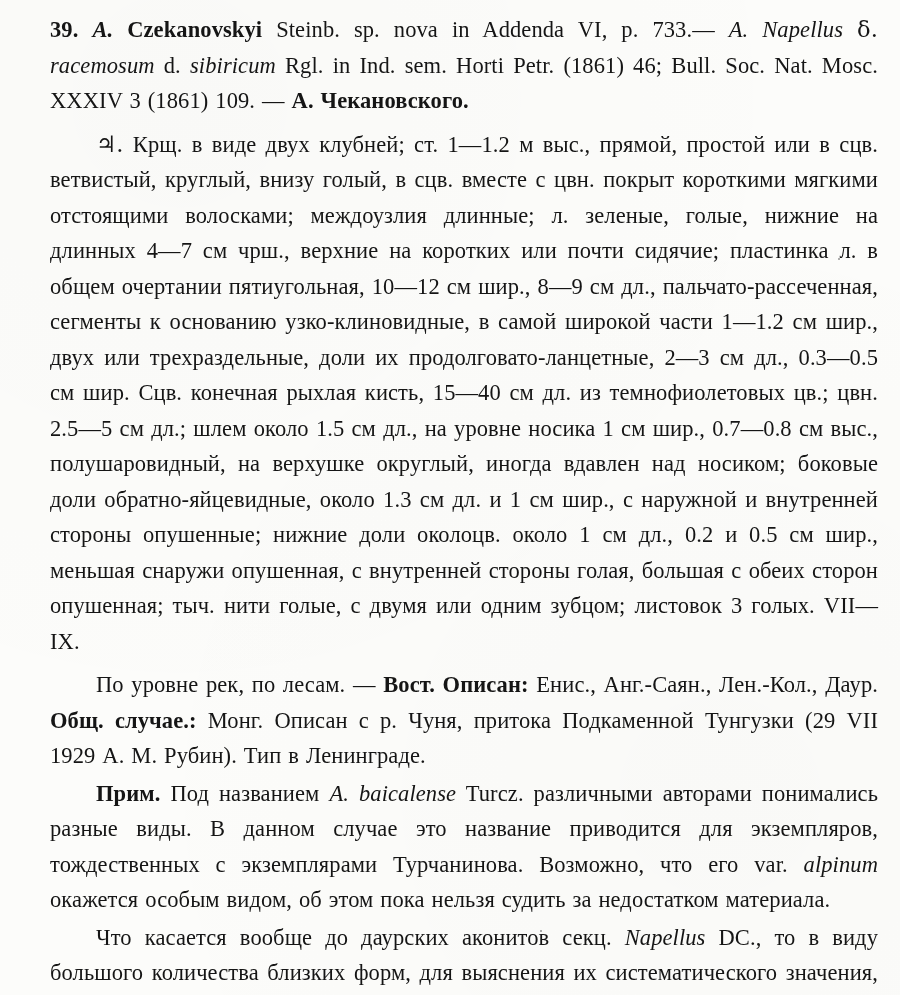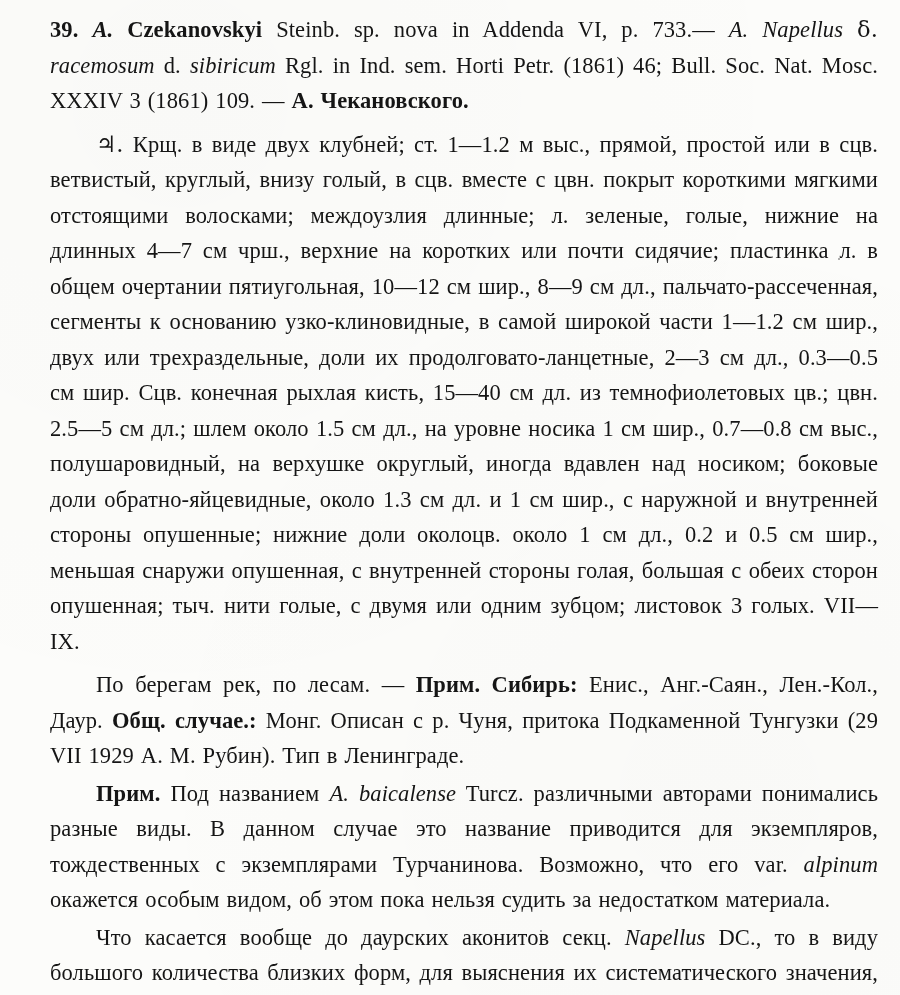--- a/index.html
+++ b/index.html
@@ -101,21 +101,21 @@
       <span>—</span>
       <span class="bold">А. Чекановского.</span>
     </p>
 
     <p class="indent body-block">
       <span class="sym">♃.</span>
       <span>Крщ. в виде двух клубней; ст. 1—1.2 м выс., прямой, простой или в сцв. ветвистый, круглый, внизу голый, в сцв. вместе с цвн. покрыт короткими мягкими отстоящими волосками; междоузлия длинные; л. зеленые, голые, нижние на длинных 4—7 см чрш., верхние на коротких или почти сидячие; пластинка л. в общем очертании пятиугольная, 10—12 см шир., 8—9 см дл., пальчато-рассеченная, сегменты к основанию узко-клиновидные, в самой широкой части 1—1.2 см шир., двух или трехраздельные, доли их продолговато-ланцетные, 2—3 см дл., 0.3—0.5 см шир. Сцв. конечная рыхлая кисть, 15—40 см дл. из темнофиолетовых цв.; цвн. 2.5—5 см дл.; шлем около 1.5 см дл., на уровне носика 1 см шир., 0.7—0.8 см выс., полушаровидный, на верхушке округлый, иногда вдавлен над носиком; боковые доли обратно-яйцевидные, около 1.3 см дл. и 1 см шир., с наружной и внутренней стороны опушенные; нижние доли околоцв. около 1 см дл., 0.2 и 0.5 см шир., меньшая снаружи опушенная, с внутренней стороны голая, большая с обеих сторон опушенная; тыч. нити голые, с двумя или одним зубцом; листовок 3 голых. VII—IX.</span>
     </p>
 
     <p class="indent body-block">
-      <span>По берегам рек, по лесам. </span><span>— </span><span class="bold">Прим. Сибирь:</span><span> Енис., Анг.-Саян., Лен.-Кол., Даур. </span><span class="bold">Общ. случае.:</span><span> Монг. Описан с р. Чуня, притока Подкаменной Тунгузки (29 VII 1929 А. М. Рубин). Тип в Ленинграде.</span>
+      <span>По уровне рек, по лесам. </span><span>— </span><span class="bold">Вост. Описан:</span><span> Енис., Анг.-Саян., Лен.-Кол., Даур. </span><span class="bold">Общ. случае.:</span><span> Монг. Описан с р. Чуня, притока Подкаменной Тунгузки (29 VII 1929 А. М. Рубин). Тип в Ленинграде.</span>
     </p>
 
     <p class="indent note-block">
       <span class="bold">Прим.</span><span> Под названием </span><span class="it">A. baicalense</span><span> Turcz. различными авторами понимались разные виды. В данном случае это название приводится для экземпляров, тождественных с экземплярами Турчанинова. Возможно, что его var. </span><span class="it">alpinum</span><span> окажется особым видом, об этом пока нельзя судить за недостатком материала.</span>
     </p>
 
     <p class="indent note-block">
       <span>Что касается вообще до даурских аконитов секц. </span><span class="it">Napellus</span><span> DC., то в виду большого количества близких форм, для выяснения их систематического значения, требуются тщательные исследования в природных условиях.</span>
     </p>
 

